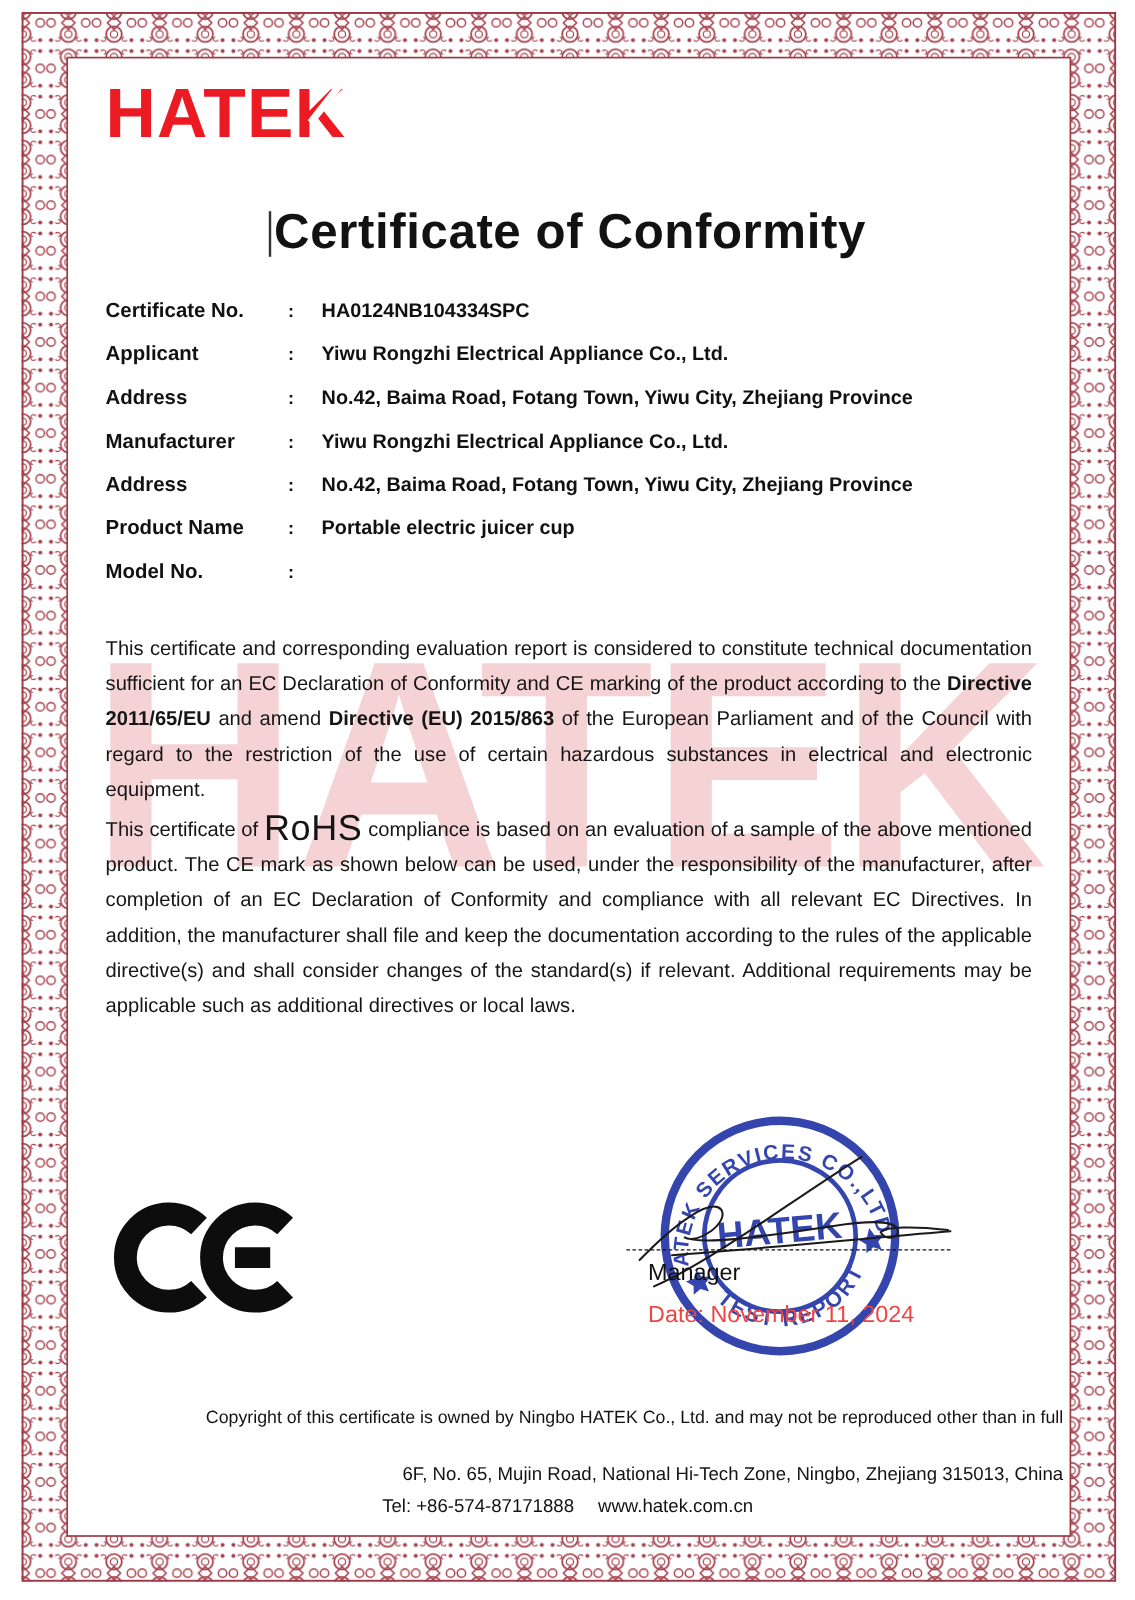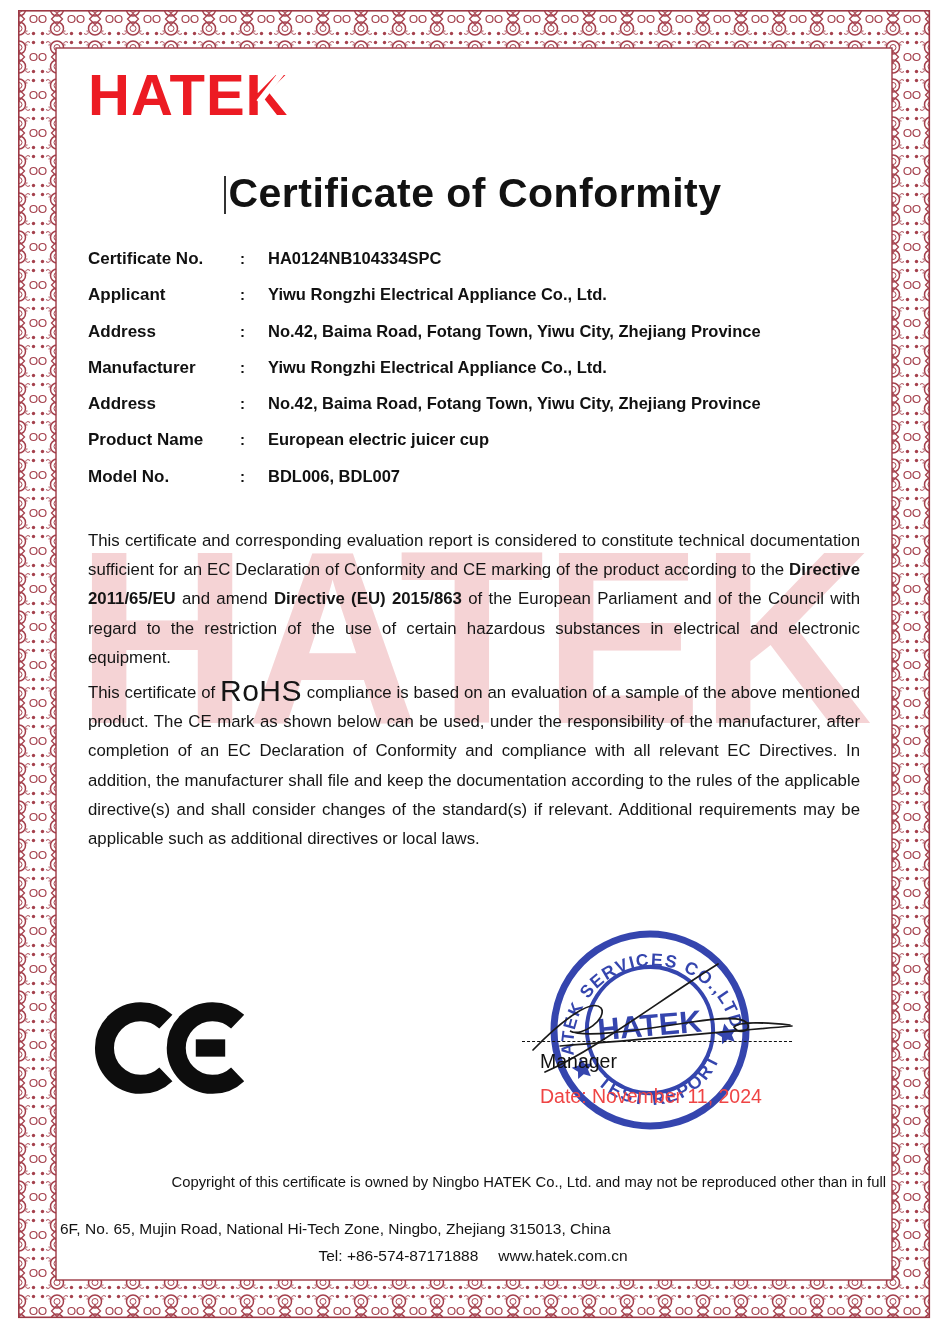--- a/index.html
+++ b/index.html
@@ -78,21 +78,21 @@
     position: absolute; left: 540px; top: 1085px; z-index: 5;
     font-size: 19.5px; color: #ef4444;
   }
 
   .footer-copyright {
     position: absolute; left: 60px; right: 60px; top: 1172px;
     text-align: right; font-size: 14.8px; line-height: 20px; color: #131313;
   }
   .footer-address {
     position: absolute; left: 60px; right: 60px; top: 1220px;
-    text-align: left; font-size: 15.5px; color: #131313;
+    text-align: right; font-size: 15.5px; color: #131313;
   }
   .footer-tel {
     position: absolute; left: 60px; right: 60px; top: 1247px;
     display: flex; justify-content: center; gap: 20px;
     font-size: 15.5px; color: #131313;
   }
 </style>
 </head>
 <body>
 
@@ -159,26 +159,25 @@
         <span class="field-value">Yiwu Rongzhi Electrical Appliance Co., Ltd.</span>
       </div>
       <div class="field-row">
         <span class="field-label">Address</span>
         <span class="field-colon">:</span>
         <span class="field-value">No.42, Baima Road, Fotang Town, Yiwu City, Zhejiang Province</span>
       </div>
       <div class="field-row">
         <span class="field-label">Product Name</span>
         <span class="field-colon">:</span>
-        <span class="field-value">European electric juicer cup</span>
+        <span class="field-value">Portable electric juicer cup</span>
       </div>
       <div class="field-row">
         <span class="field-label">Model No.</span>
         <span class="field-colon">:</span>
-        <span class="field-value">BDL006, BDL007</span>
       </div>
     </div>
 
     <p class="para para-1"><span>This certificate and corresponding evaluation report is considered to constitute technical documentation sufficient for an EC Declaration of Conformity and CE marking of the product according to the </span><span class="seg-bold">Directive 2011/65/EU</span><span> and amend </span><span class="seg-bold">Directive (EU) 2015/863</span><span> of the European Parliament and of the Council with regard to the restriction of the use of certain hazardous substances in electrical and electronic equipment.</span></p>
 
     <p class="para para-2"><span>This certificate of </span><span class="rohs-large">RoHS</span><span> compliance is based on an evaluation of a sample of the above mentioned product. The CE mark as shown below can be used, under the responsibility of the manufacturer, after completion of an EC Declaration of Conformity and compliance with all relevant EC Directives. In addition, the manufacturer shall file and keep the documentation according to the rules of the applicable directive(s) and shall consider changes of the standard(s) if relevant. Additional requirements may be applicable such as additional directives or local laws.</span></p>
 
     <svg class="ce-mark" width="160" height="100" viewBox="0 0 185 112">
       <g fill="none" stroke="#0d0d0d" stroke-width="22">
         <path d="M 85.4 25.6 A 42 42 0 1 0 85.4 86.4"></path>

